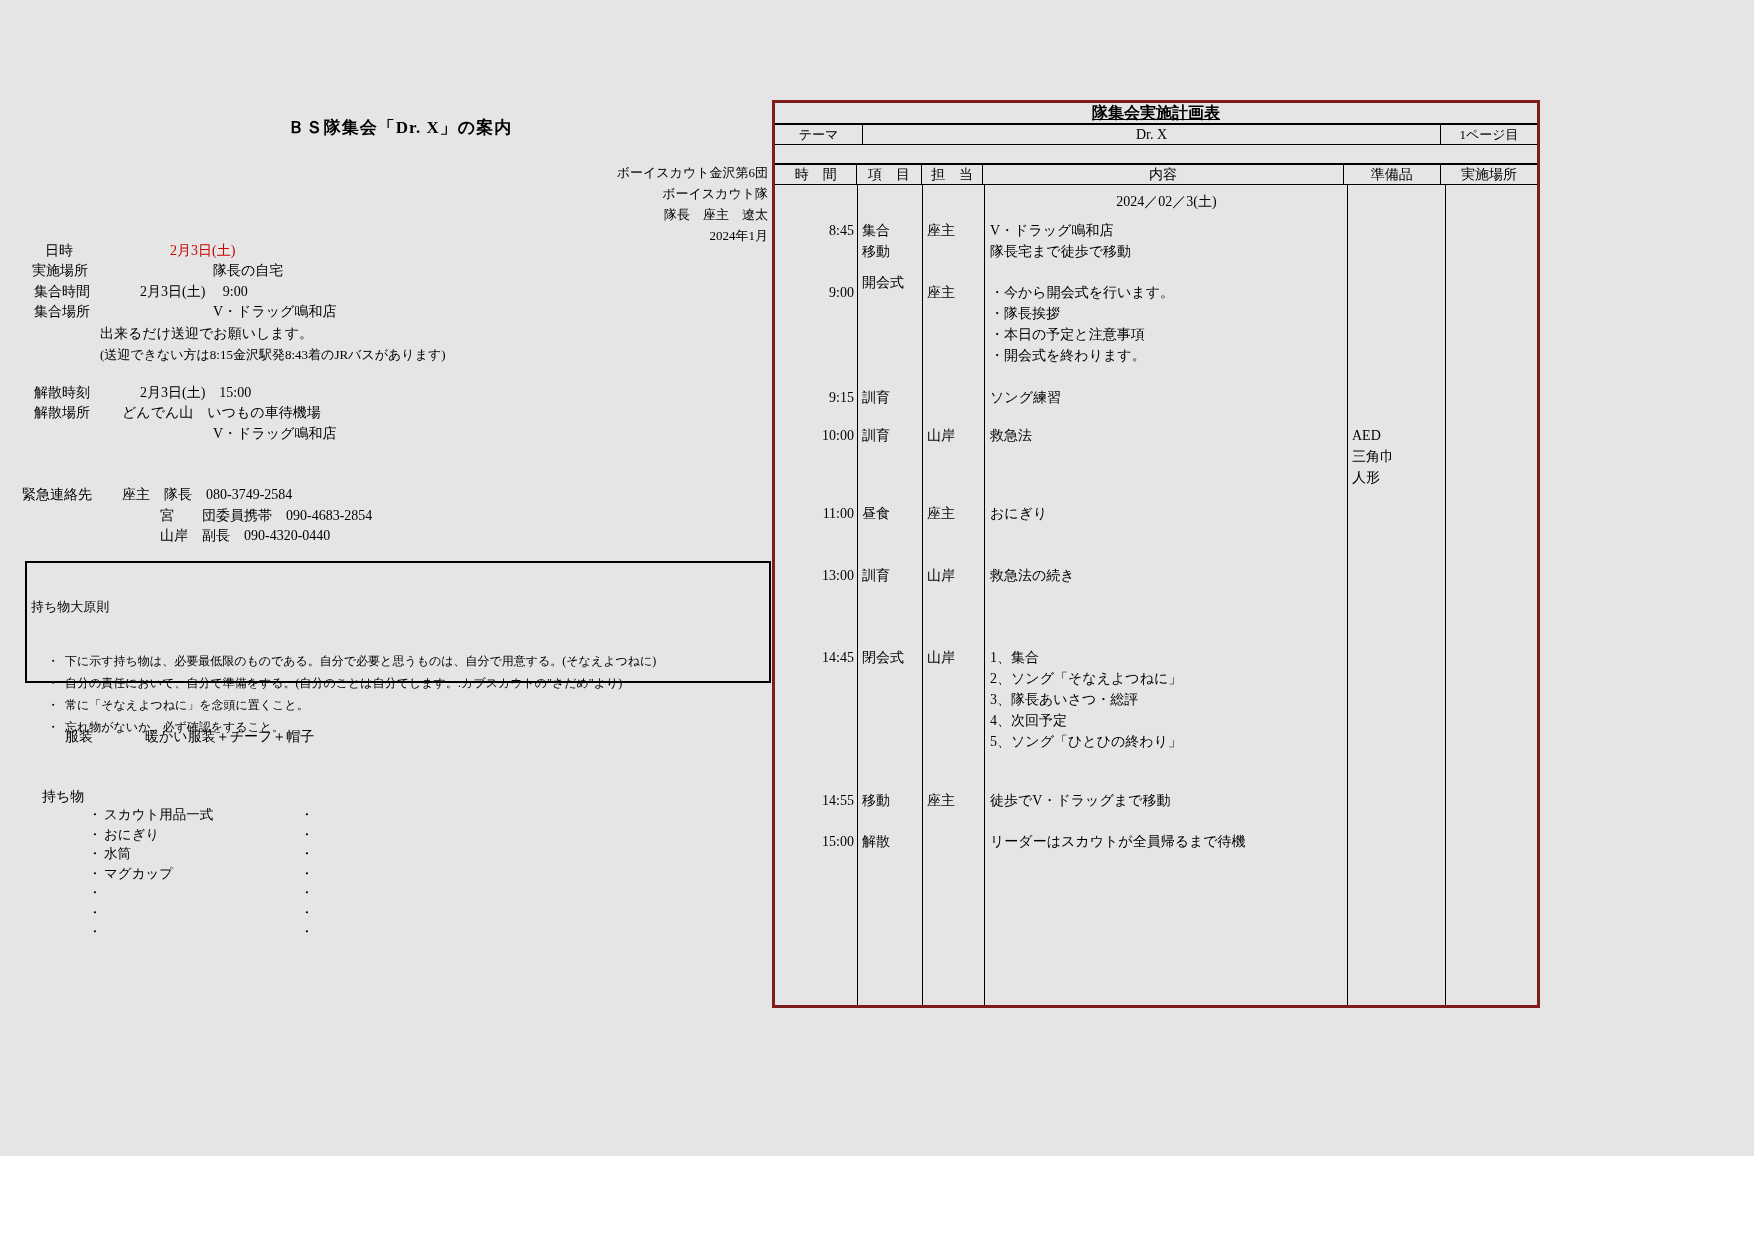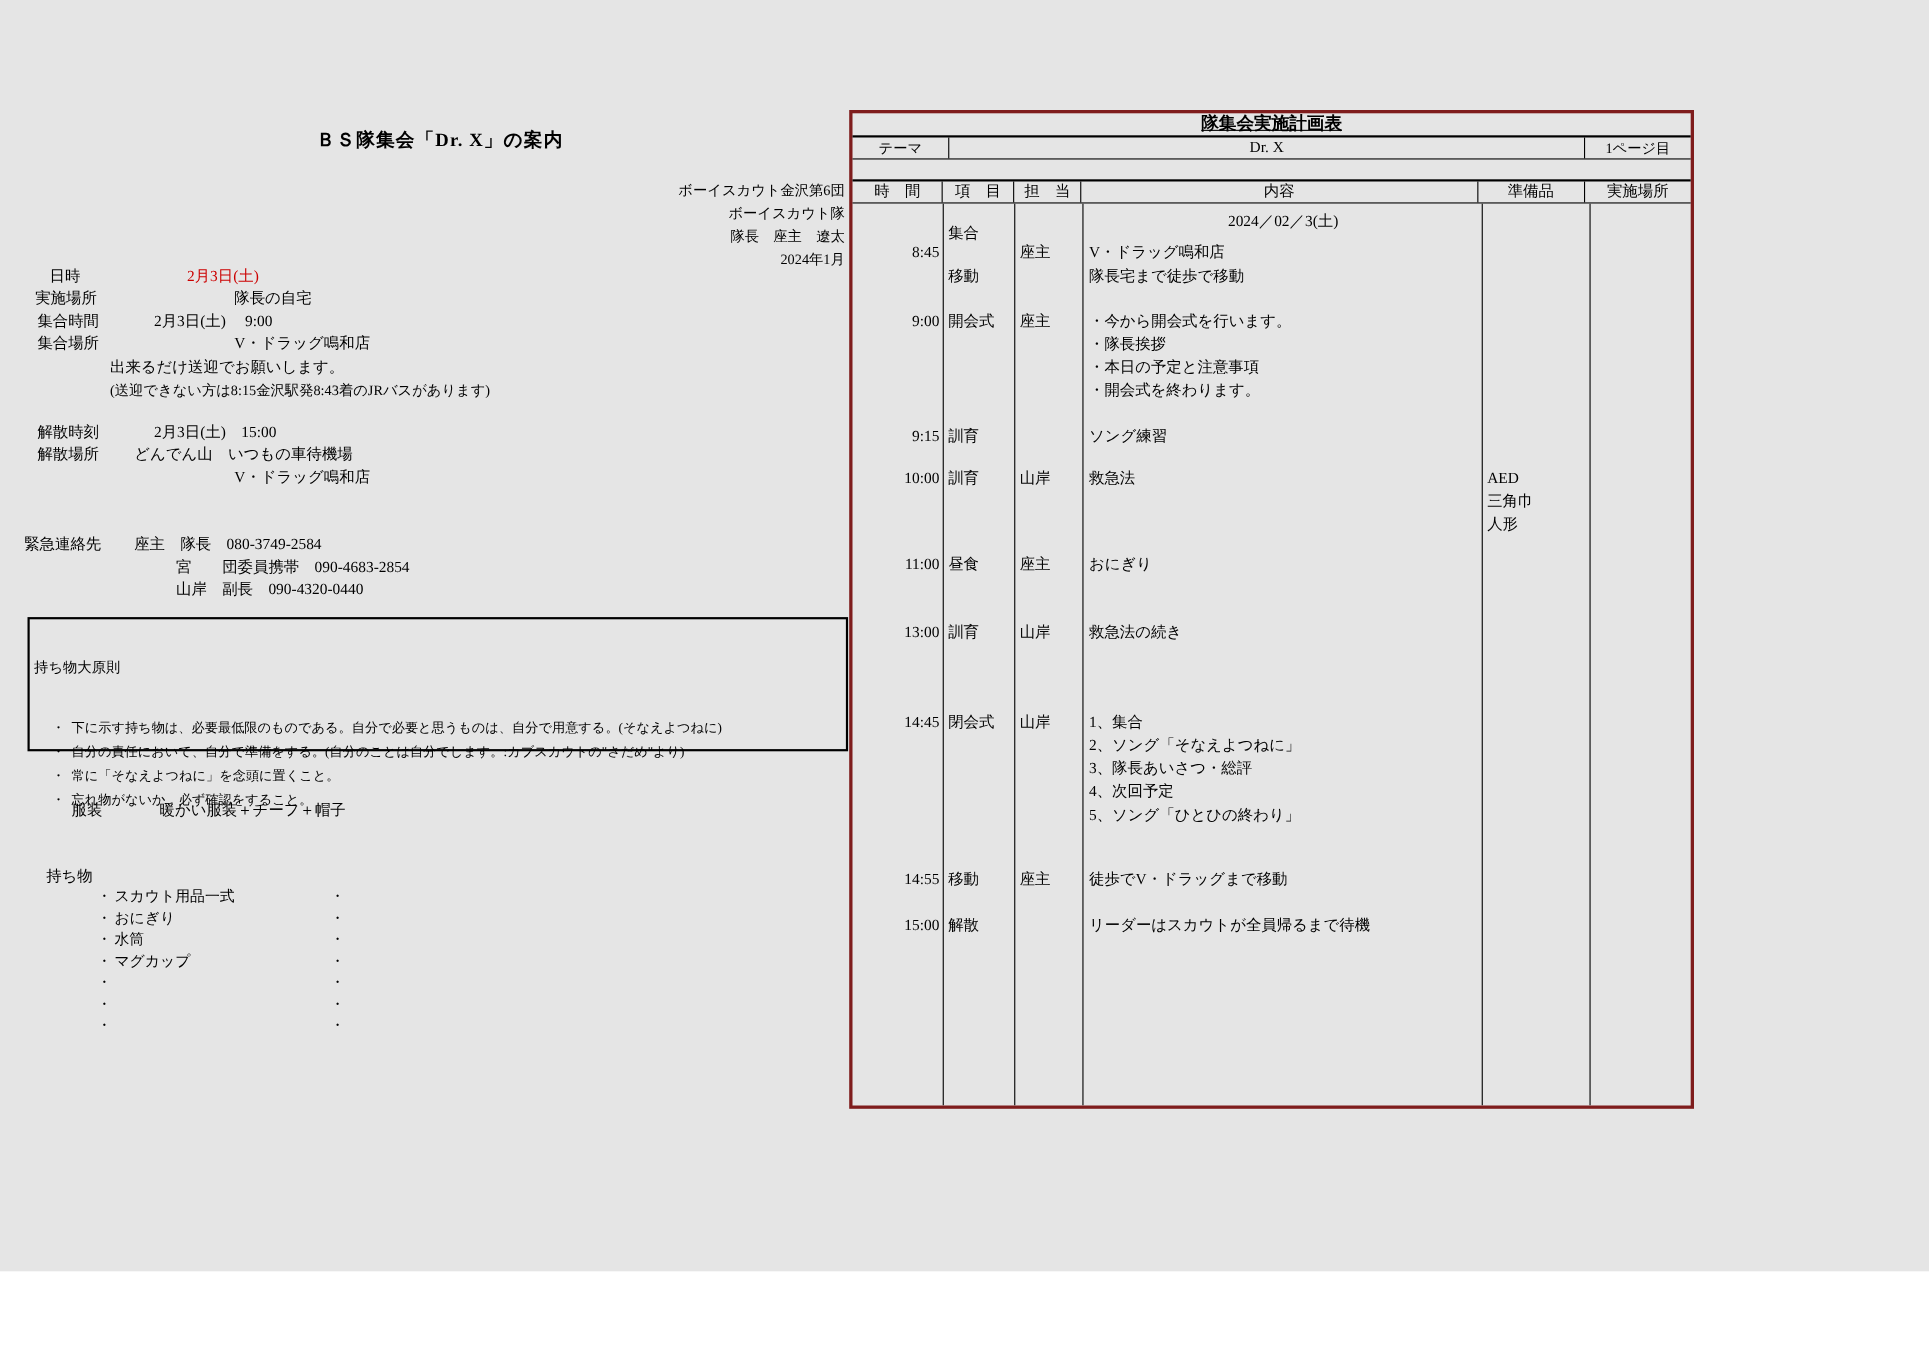--- a/index.html
+++ b/index.html
@@ -117,27 +117,27 @@
         <div class="p-col-cell" style="width: 97px;">実施場所</div>
       </div>
     <div class="p-body" id="plan-body">
         <div class="vline" style="left: 82px;"></div>
         <div class="vline" style="left: 147px;"></div>
         <div class="vline" style="left: 209px;"></div>
         <div class="vline" style="left: 572px;"></div>
         <div class="vline" style="left: 670px;"></div>
         <div class="p-date-heading" style="top: 6px;">2024／02／3(土)</div>
         <div class="p-line p-time" style="top: 35px; left: 0px;">8:45</div>
-        <div class="p-line" style="top: 17px; left: 87px; text-align: center;">集合</div>
+        <div class="p-line" style="top: 35px; left: 87px; text-align: center;">集合</div>
         <div class="p-line" style="top: 56px; left: 87px;">移動</div>
         <div class="p-line" style="top: 35px; left: 152px;">座主</div>
         <div class="p-line" style="top: 35px; left: 215px;">V・ドラッグ鳴和店</div>
         <div class="p-line" style="top: 56px; left: 215px;">隊長宅まで徒歩で移動</div>
         <div class="p-line p-time" style="top: 97px; left: 0px;">9:00</div>
-        <div class="p-line" style="top: 97px; left: 87px;">開会式</div>
+        <div class="p-line" style="top: 87px; left: 87px;">開会式</div>
         <div class="p-line" style="top: 97px; left: 152px;">座主</div>
         <div class="p-line" style="top: 97px; left: 215px;">・今から開会式を行います。</div>
         <div class="p-line" style="top: 118px; left: 215px;">・隊長挨拶</div>
         <div class="p-line" style="top: 139px; left: 215px;">・本日の予定と注意事項</div>
         <div class="p-line" style="top: 160px; left: 215px;">・開会式を終わります。</div>
         <div class="p-line p-time" style="top: 202px; left: 0px;">9:15</div>
         <div class="p-line" style="top: 202px; left: 87px;">訓育</div>
         <div class="p-line" style="top: 202px; left: 215px;">ソング練習</div>
         <div class="p-line p-time" style="top: 240px; left: 0px;">10:00</div>
         <div class="p-line" style="top: 240px; left: 87px;">訓育</div>

